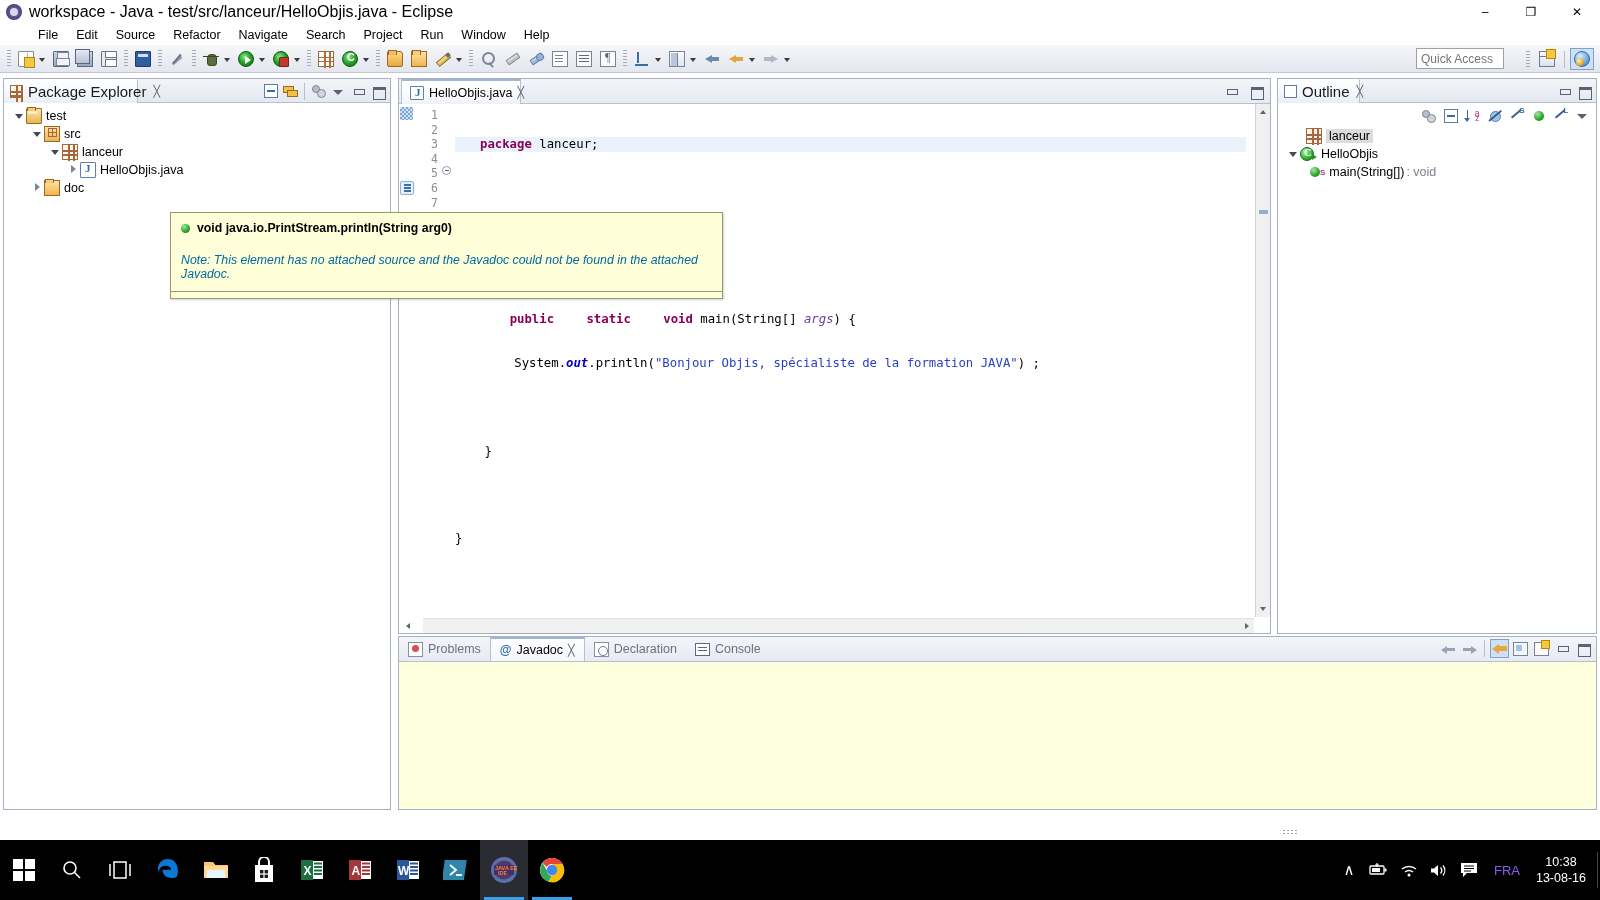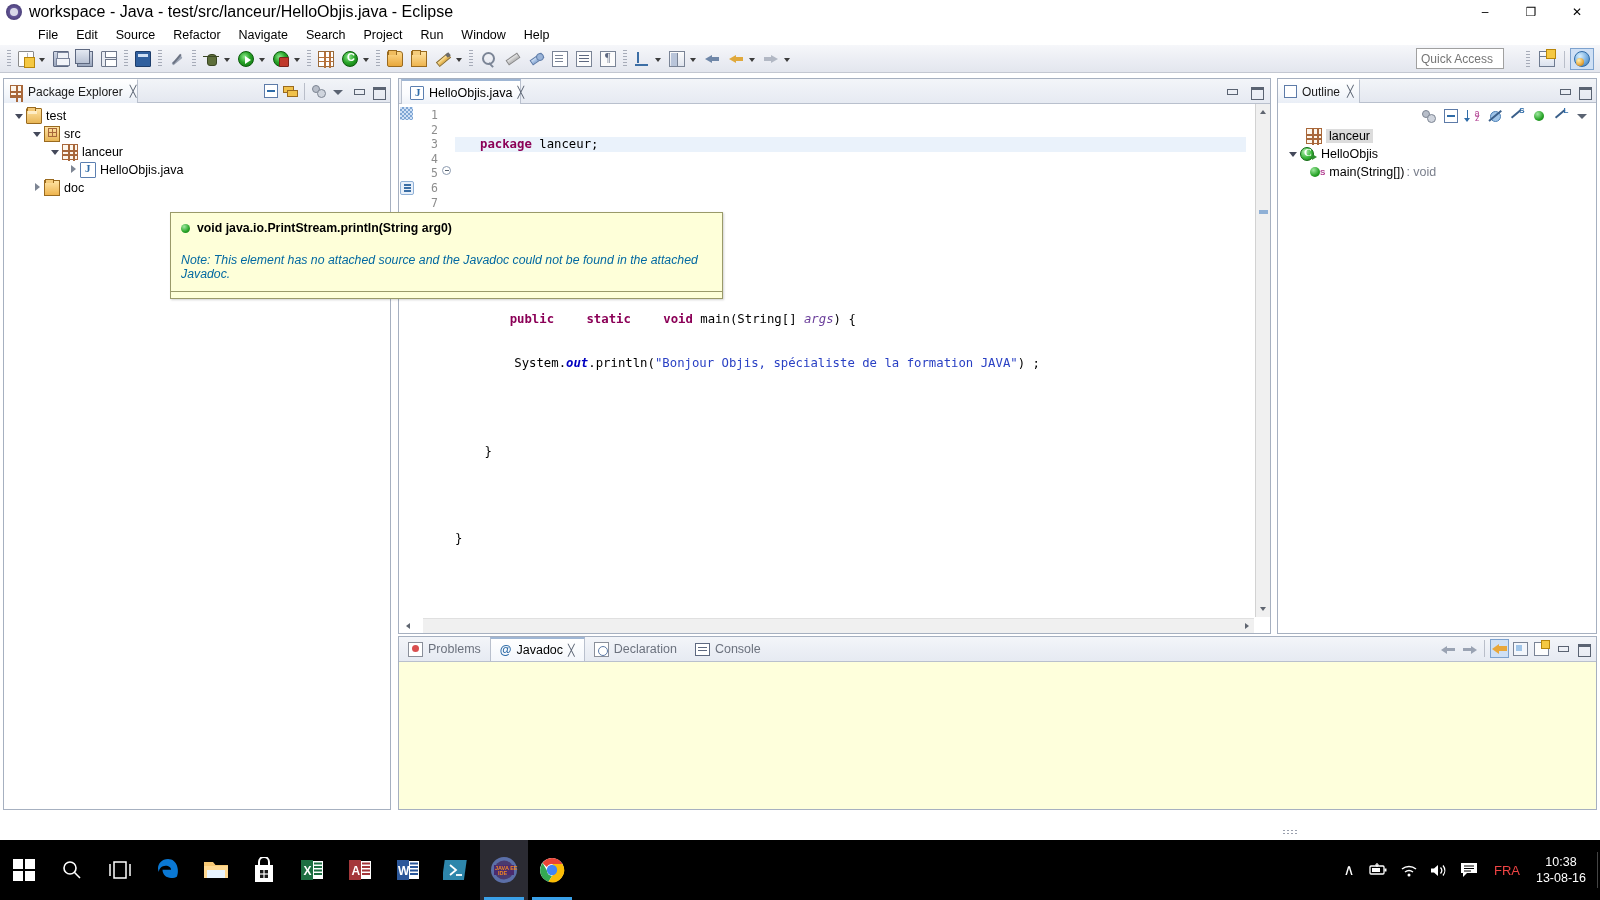--- a/index.html
+++ b/index.html
@@ -151,21 +151,21 @@
     height:24px; position:relative;
     background: linear-gradient(to bottom,#f2f4f8,#e4e8f0);
     border-bottom:1px solid #b9c0cd;
   }
   .vtab {
     position:absolute; left:0; top:0; height:24px; display:flex; align-items:center;
     gap:5px; padding:0 8px 0 6px;
     background: linear-gradient(to bottom,#ffffff 0%,#f4f7fb 60%,#e9eef6 100%);
     border-right:1px solid #b9c0cd; border-top:1px solid #fff;
   }
-  .vtab-title { font-size:12px; color:#1a1a1a; white-space:nowrap;}
+  .vtab-title { font-size:15px; color:#1a1a1a; white-space:nowrap;}
   .vtab-x { font-size:11px; color:#5a6372; margin-left:2px; }
   .view-toolbar { position:absolute; right:2px; top:2px; height:20px; display:flex; align-items:center; gap:1px;}
   .vtb { width:19px;height:19px;display:flex;align-items:center;justify-content:center;}
   .view-body { position:absolute; left:0; right:0; top:24px; bottom:0; background:#fff; overflow:hidden;}
 
   
   .ic-collapseall{width:14px;height:14px;border:1px solid #5d7ba8;background:#fff;position:relative;}
   .ic-collapseall::after{content:"";position:absolute;left:2px;top:5px;width:8px;height:2px;background:#2f6ca8;}
   .ic-linkedit{width:15px;height:13px;position:relative;}
   .ic-linkedit::before{content:"";position:absolute;left:0;top:1px;width:9px;height:5px;background:#f0c14b;border:1px solid #9a6a1e;}
@@ -344,21 +344,21 @@
   .tb-it{width:48px;height:60px;display:flex;align-items:center;justify-content:center;position:relative;}
   .tb-it.active{background:#2b2b33;}
   .tb-it.active::after{content:"";position:absolute;left:4px;right:4px;bottom:0;height:3px;background:#3aa0e8;}
   .tb-it.run::after{content:"";position:absolute;left:4px;right:4px;bottom:0;height:3px;background:#3aa0e8;}
   .win-logo{width:22px;height:22px;position:relative;}
   .win-logo i{position:absolute;width:10px;height:10px;background:#fff;}
   .win-logo i:nth-child(1){left:0;top:0;} .win-logo i:nth-child(2){right:0;top:0;}
   .win-logo i:nth-child(3){left:0;bottom:0;} .win-logo i:nth-child(4){right:0;bottom:0;}
   .tray{position:absolute;right:0;bottom:0;height:60px;display:flex;align-items:center;color:#fff;}
   .tray-ic{width:30px;height:60px;display:flex;align-items:center;justify-content:center;font-size:15px;color:#fff;}
-  .tray-lang{font-size:13px;color:#ef4444;padding:0 10px;text-align:center;}
+  .tray-lang{font-size:13px;color:#8b5cf6;padding:0 10px;text-align:center;}
   .tray-clock{font-size:12.5px;color:#fff;text-align:center;line-height:16px;padding:0 14px 0 6px;}
   .sysdivider{position:absolute;right:2px;top:12px;bottom:12px;width:1px;background:#444;}
 </style>
 </head>
 <body>
 
 <div class="app">
 
   <div class="titlebar">
     <div class="tb-icon"></div>

